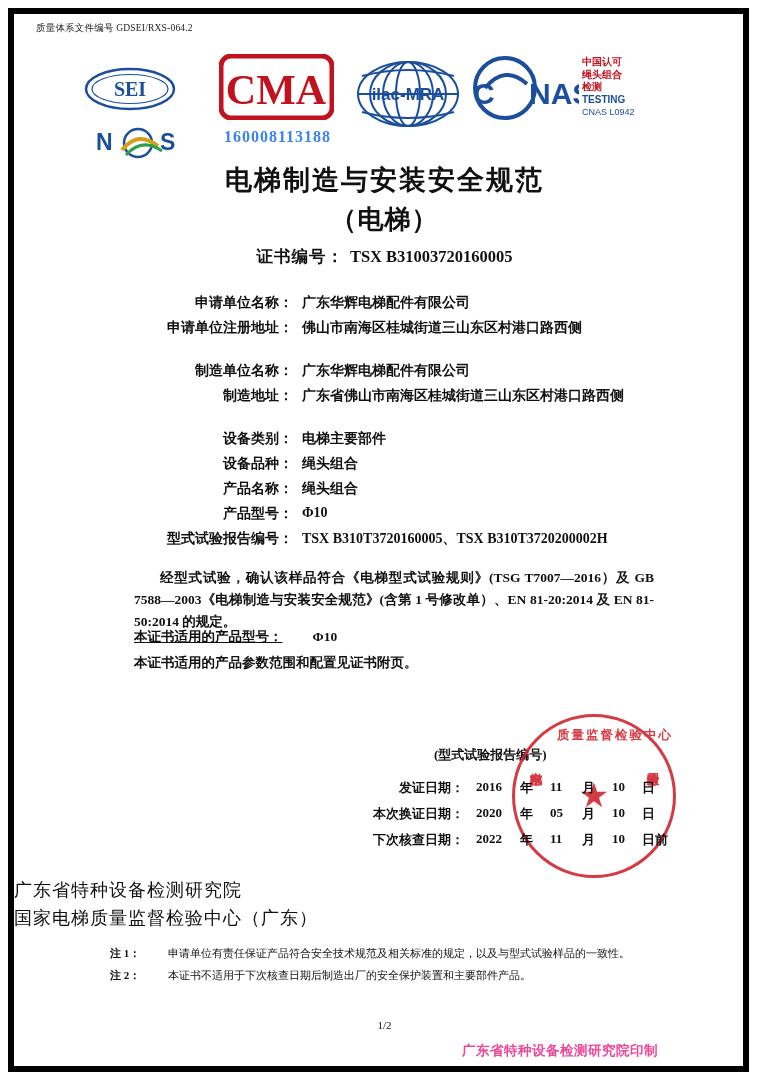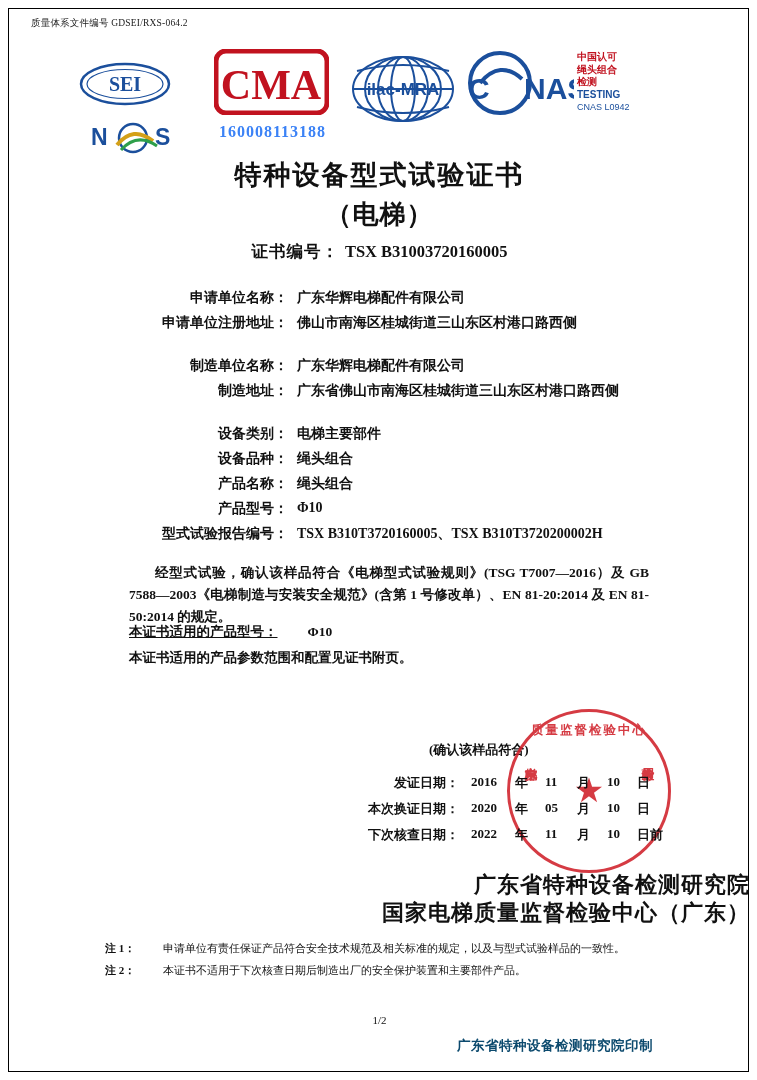--- a/index.html
+++ b/index.html
@@ -14,21 +14,21 @@
     font-family: "Liberation Serif", serif;
     color: #111;
     overflow: hidden;
   }
   .page {
     position: absolute;
     left: 8px;
     top: 8px;
     width: 741px;
     height: 1064px;
-    border: 1px solid #000000;
+    border: 6px solid #000000;
     box-sizing: border-box;
     background: #fff;
   }
   .doc-code {
     position: absolute;
     left: 22px;
     top: 8px;
     font-size: 9.5px;
     font-family: "Liberation Serif", serif;
     letter-spacing: 0.2px;
@@ -176,21 +176,21 @@
     left: 50%;
     top: 50%;
     transform: translate(-50%,-50%);
     color: #d0202a;
     font-size: 34px;
     line-height: 1;
   }
   .stamp .arc-top, .stamp .arc-bottom {
     position: absolute;
     width: 158px;
-    text-align: center;
+    text-align: right;
     color: #d0202a;
     font-size: 12.5px;
     font-weight: bold;
     letter-spacing: 2px;
   }
   .stamp .arc-top { top: 10px; }
   .stamp .arc-left, .stamp .arc-right {
     position: absolute;
     color: #d0202a;
     font-size: 12.5px;
@@ -225,23 +225,23 @@
   .daterow .m  { position: absolute; left: 536px; }
   .daterow .cm { position: absolute; left: 568px; }
   .daterow .d  { position: absolute; left: 598px; }
   .daterow .cd { position: absolute; left: 628px; }
 
   
   .issuer {
     position: absolute;
     top: 862px;
     width: 741px;
-    text-align: right;
-    font-size: 22px;
-    font-weight: bold;
+    text-align: left;
+    font-size: 18px;
+    font-weight: normal;
     line-height: 28px;
     letter-spacing: 1px;
   }
 
   
   .notes {
     position: absolute;
     left: 96px;
     top: 930px;
     width: 560px;
@@ -266,21 +266,21 @@
     top: 1005px;
     width: 741px;
     text-align: center;
     font-size: 11px;
   }
   .footer-print {
     position: absolute;
     left: 448px;
     top: 1028px;
     font-size: 13.5px;
-    color: #0c4a6e;
+    color: #ec4899;
     font-weight: bold;
     letter-spacing: 0.5px;
   }
 </style>
 </head>
 <body>
 
 <div class="page">
 
   <div class="doc-code">质量体系文件编号 GDSEI/RXS-064.2</div>
@@ -338,21 +338,21 @@
     </div>
     <div class="cnas-text">
       <div class="red">中国认可</div>
       <div class="red">绳头组合</div>
       <div class="red">检测</div>
       <div>TESTING</div>
       <div class="small">CNAS L0942</div>
     </div>
   </div>
 
-  <div class="title1">特种设备型式试验证书</div>
+  <div class="title1">电梯制造与安装安全规范</div>
   <div class="title2">（电梯）</div>
   <div class="certno">
     <span class="label">证书编号：</span><span class="value">TSX B31003720160005</span>
   </div>
 
   <div class="fields">
 
     <div class="row">
       <span class="lbl">申请单位名称：</span>
       <span class="val">广东华辉电梯配件有限公司</span>
@@ -398,21 +398,21 @@
   </div>
 
   <div class="para p-main">经型式试验，确认该样品符合《电梯型式试验规则》(TSG T7007—2016）及 GB 7588—2003《电梯制造与安装安全规范》(含第 1 号修改单）、EN 81-20:2014 及 EN 81-50:2014 的规定。</div>
 
   <div class="para p-apply">
     <span class="lbl2">本证书适用的产品型号：</span><span class="v2">Φ10</span>
   </div>
 
   <div class="para p-range">本证书适用的产品参数范围和配置见证书附页。</div>
 
-  <div class="seal-label">(确认该样品符合)</div>
+  <div class="seal-label">(型式试验报告编号)</div>
   <div class="stamp">
     <div class="arc-top">质量监督检验中心</div>
     <div class="arc-left">广东电梯</div>
     <div class="arc-right">检验专用章</div>
     <div class="star">★</div>
   </div>
 
   <div class="dates">
     <div class="daterow">
       <span class="dl">发证日期：</span>

